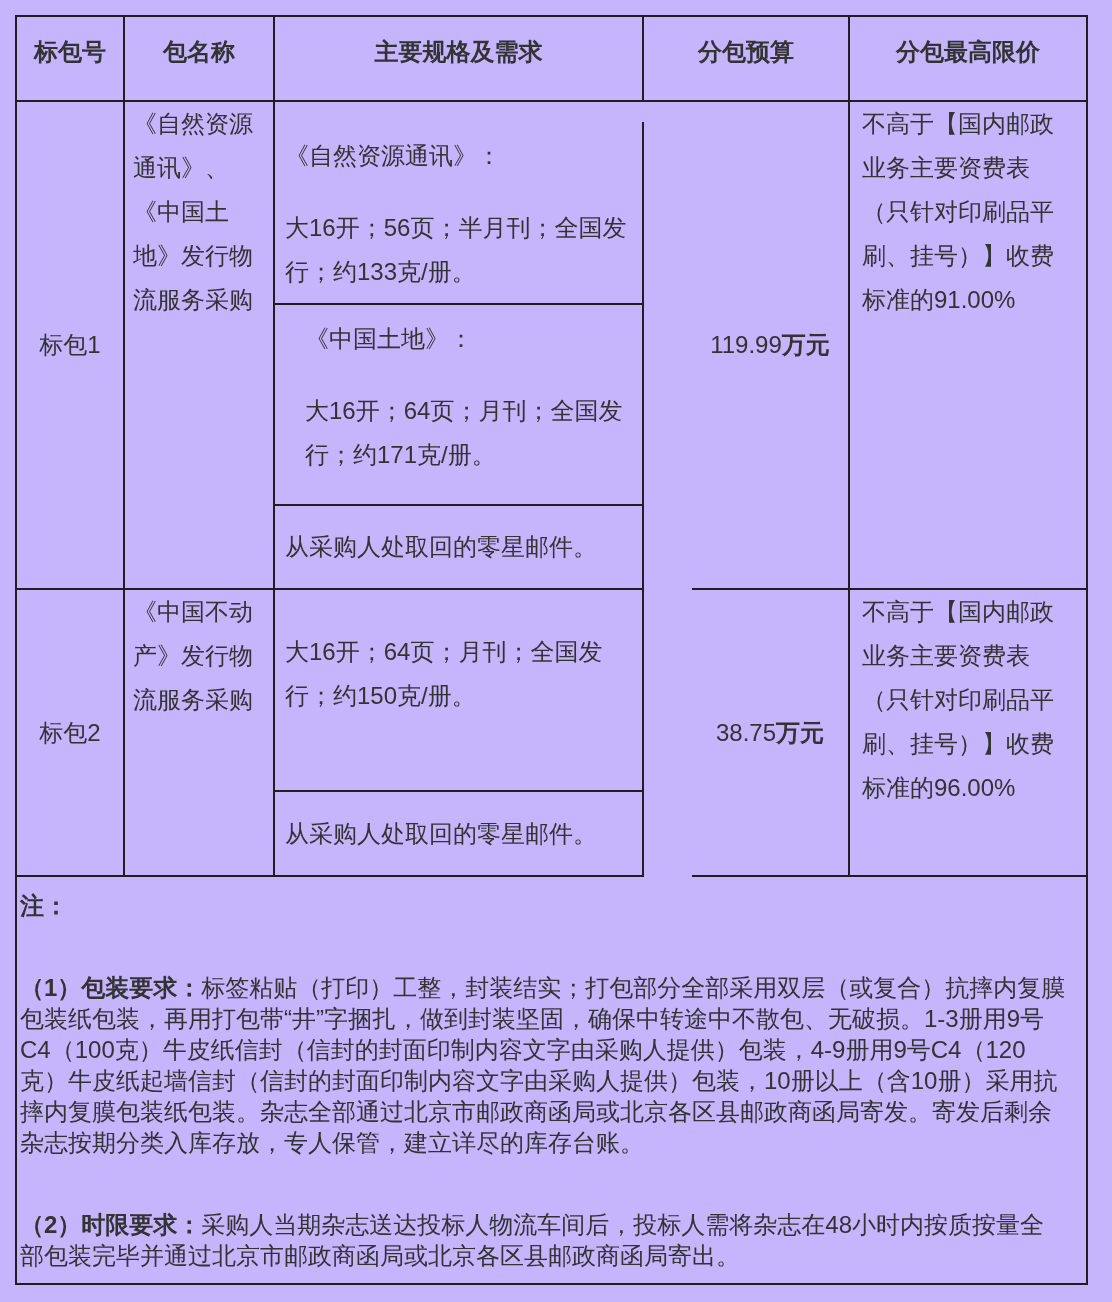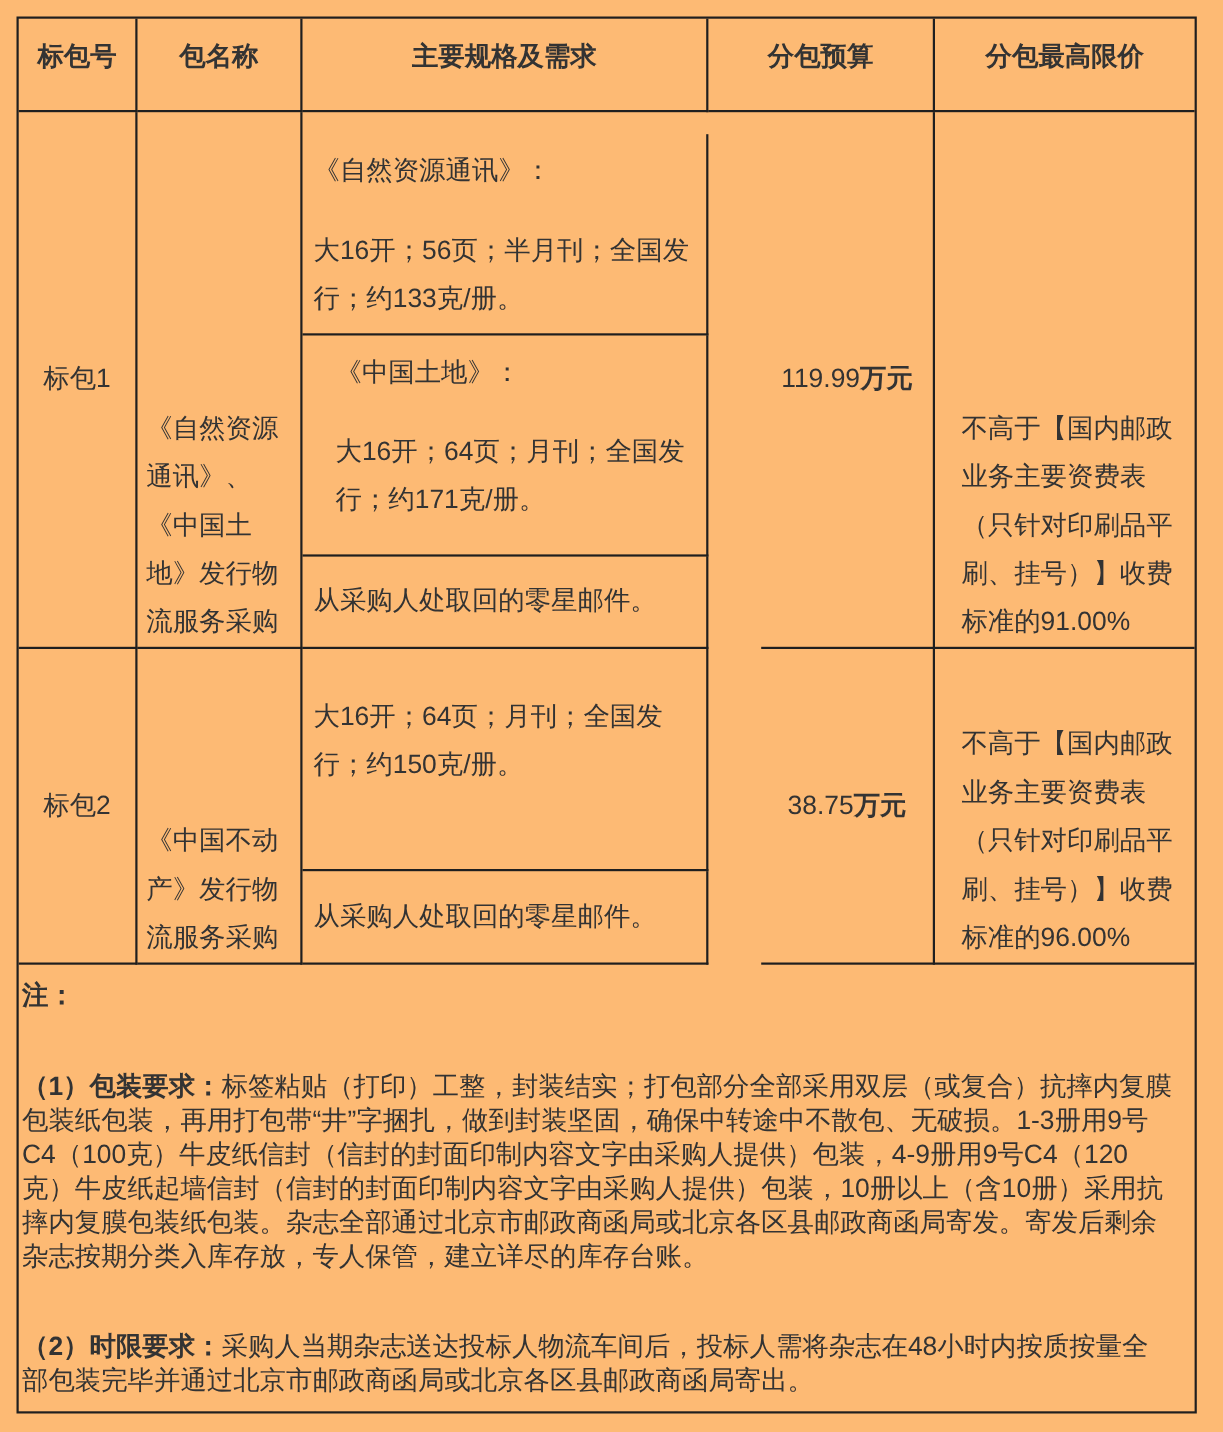--- a/index.html
+++ b/index.html
@@ -1,19 +1,19 @@
 <!DOCTYPE html>
 <html><head>
 <meta charset="utf-8">
 <style>
   html,body{margin:0;padding:0;background:#ffffff;}
   .page{
     position:relative;
     width:1112px;height:1302px;
-    background:#fdba74;
+    background:#c4b5fd;
     font-family:"Liberation Sans", sans-serif;
     color:#333333;
   }
   .doc-table{
     position:absolute;left:15px;top:15px;
     width:1073px;height:1270px;
     box-sizing:border-box;
     border:2px solid #1f1f1f;
     display:grid;
     grid-template-columns:108px 150px 369px 206px 236px;
@@ -27,29 +27,29 @@
     border-bottom:2px solid #1f1f1f;
     overflow:hidden;
   }
   .cell.last-col{border-right:none;}
   .hcell{
     display:flex;align-items:center;justify-content:center;
     font-weight:700;
     padding-bottom:14px;
   }
   .center-both{display:flex;align-items:center;justify-content:center;text-align:center;}
-  .vcenter{display:flex;flex-direction:column;justify-content:flex-end;}
+  .vcenter{display:flex;flex-direction:column;justify-content:flex-start;}
   .pkg-name{padding-left:8px;padding-right:10px;white-space:pre-line;}
   .spec-cell{padding:12px 8px 0 10px;}
   .spec-title{white-space:pre-line;}
   .spec-body{margin-top:28px;white-space:pre-line;}
   .spec-single{display:flex;align-items:center;padding-left:10px;}
   .budget{display:flex;align-items:center;justify-content:center;margin-left:48px;}
   .bold{font-weight:700;}
-  .price-cap{padding-left:24px;padding-right:18px;white-space:pre-line;}
+  .price-cap{padding-left:12px;padding-right:18px;white-space:pre-line;}
   .notes{
     grid-column:1 / 6;grid-row:7;
     box-sizing:border-box;
     padding:13px 6px 0 3px;
     font-size:24px;
     line-height:31px;
   }
   .note-label{font-weight:700;}
   .note-para{margin-top:20px;white-space:pre-line;}
   .note-para.extra-gap{margin-top:28px;}

